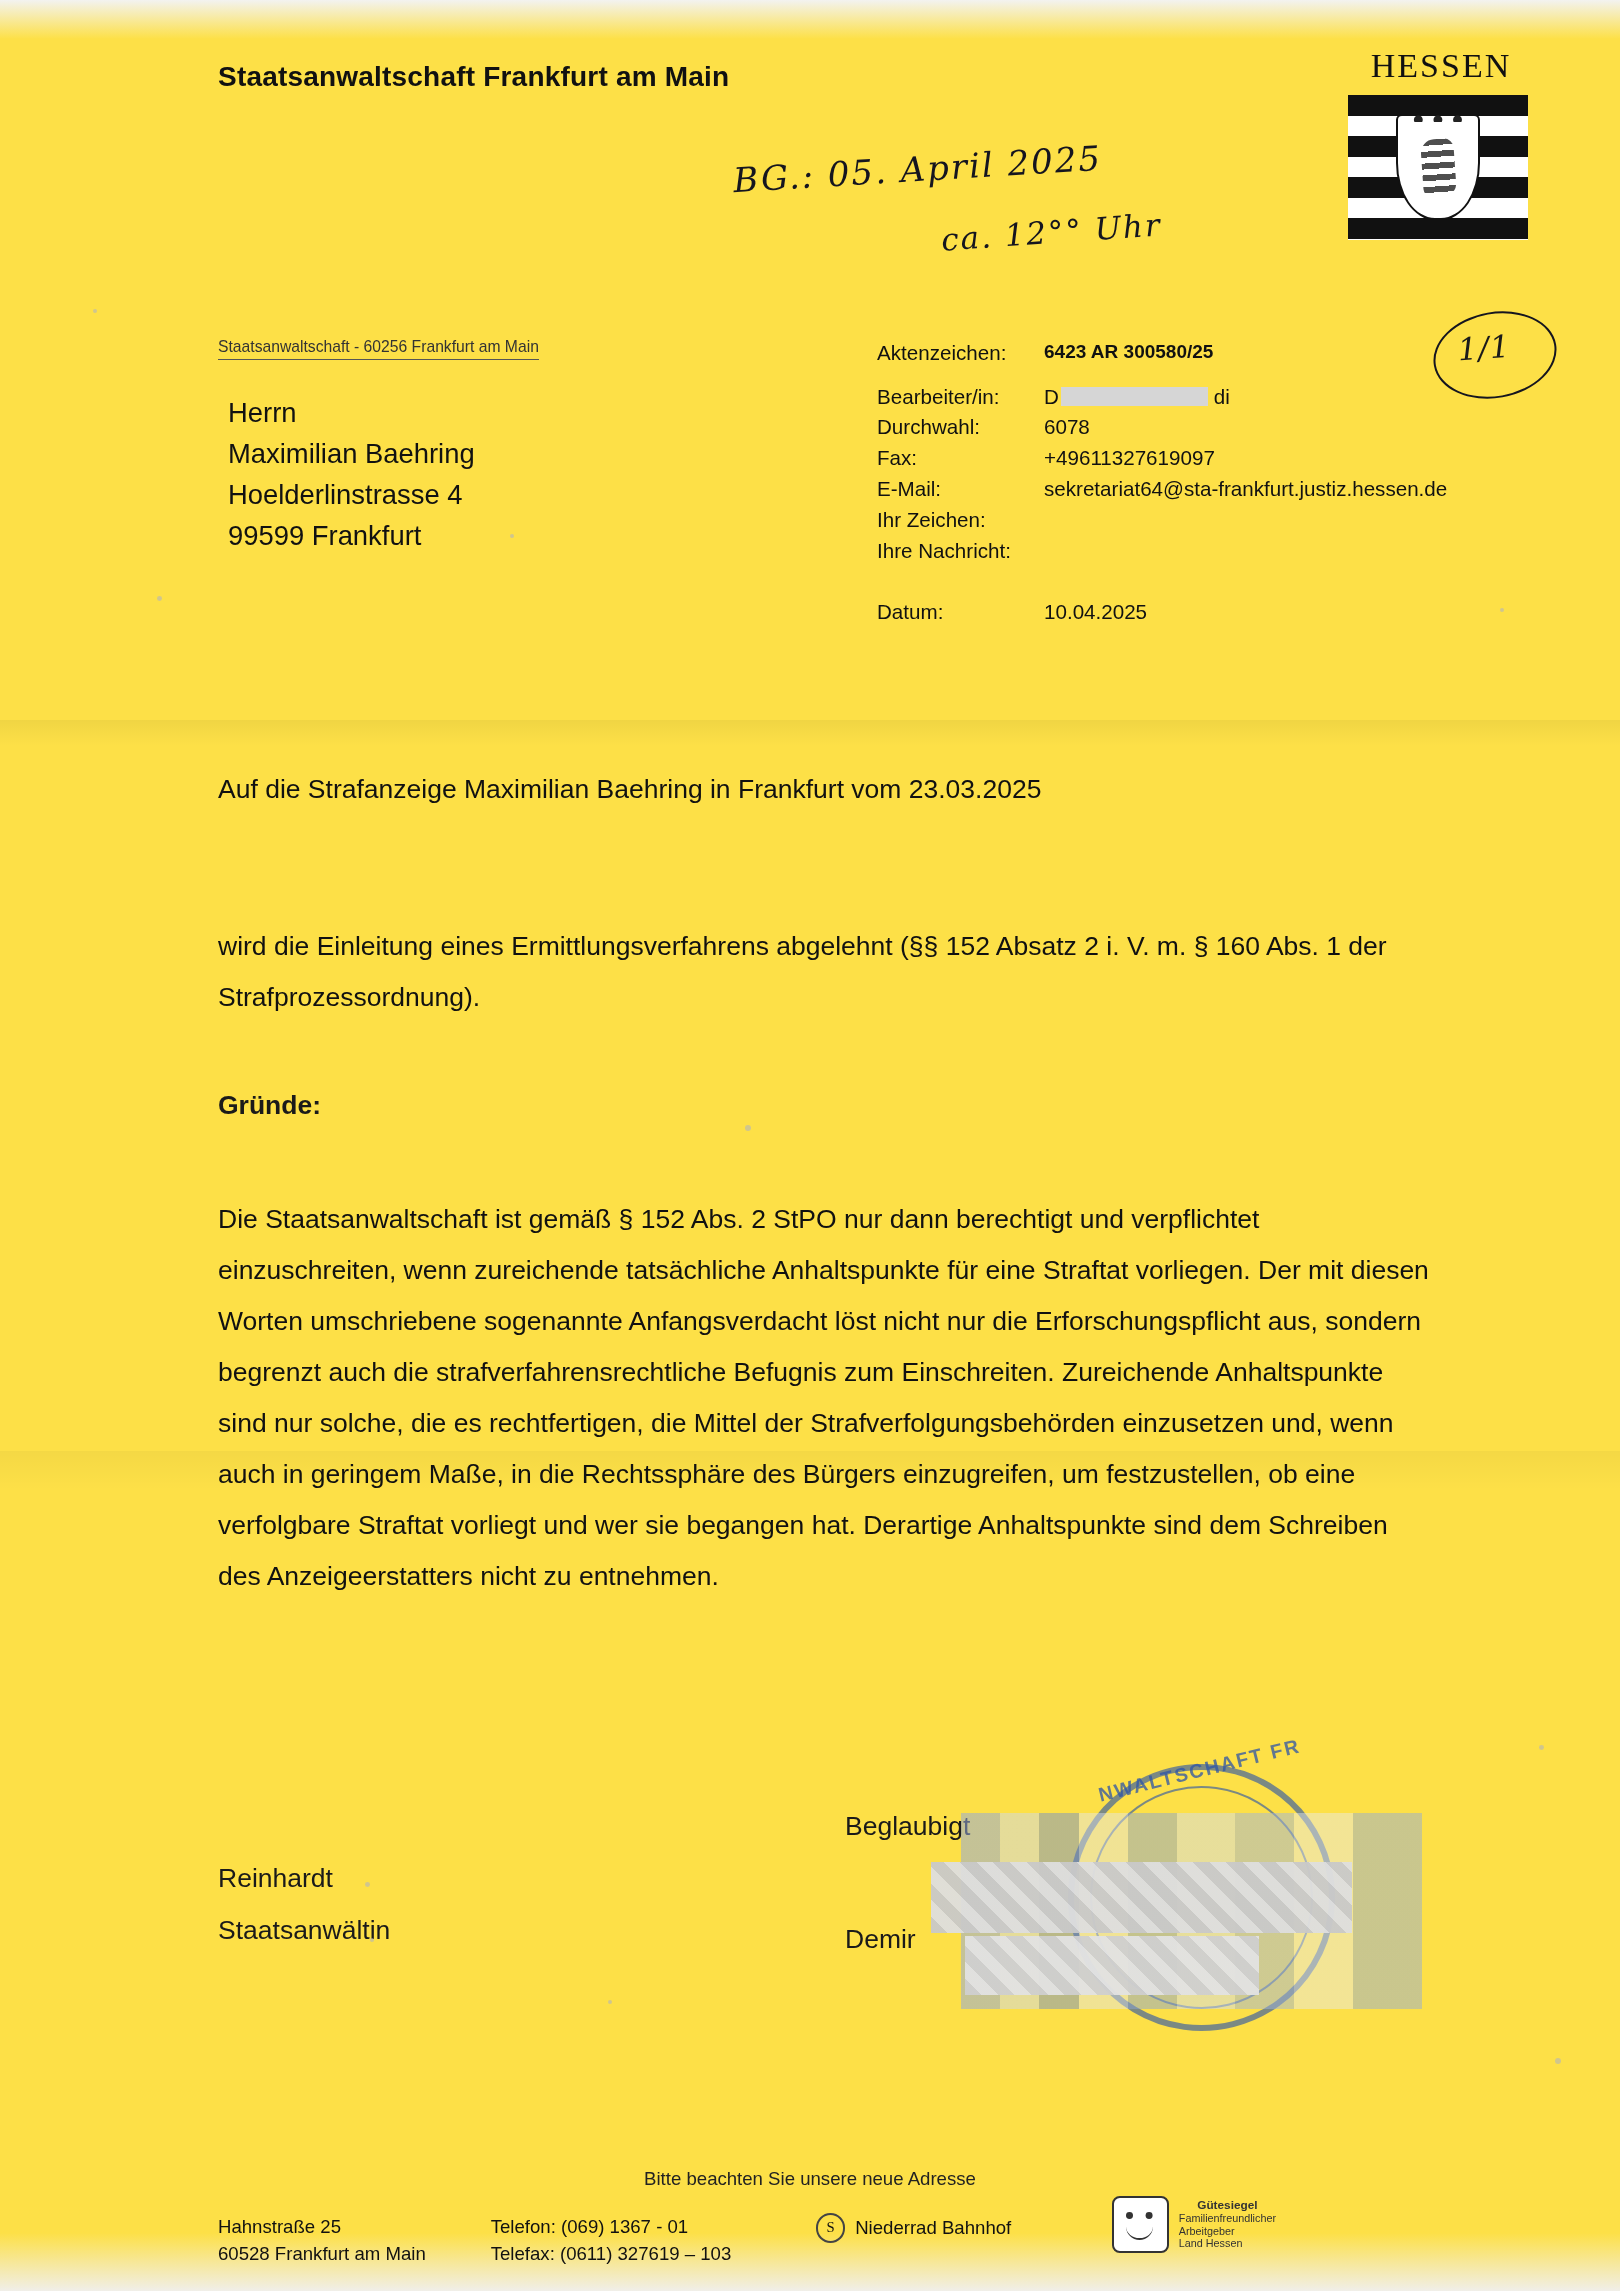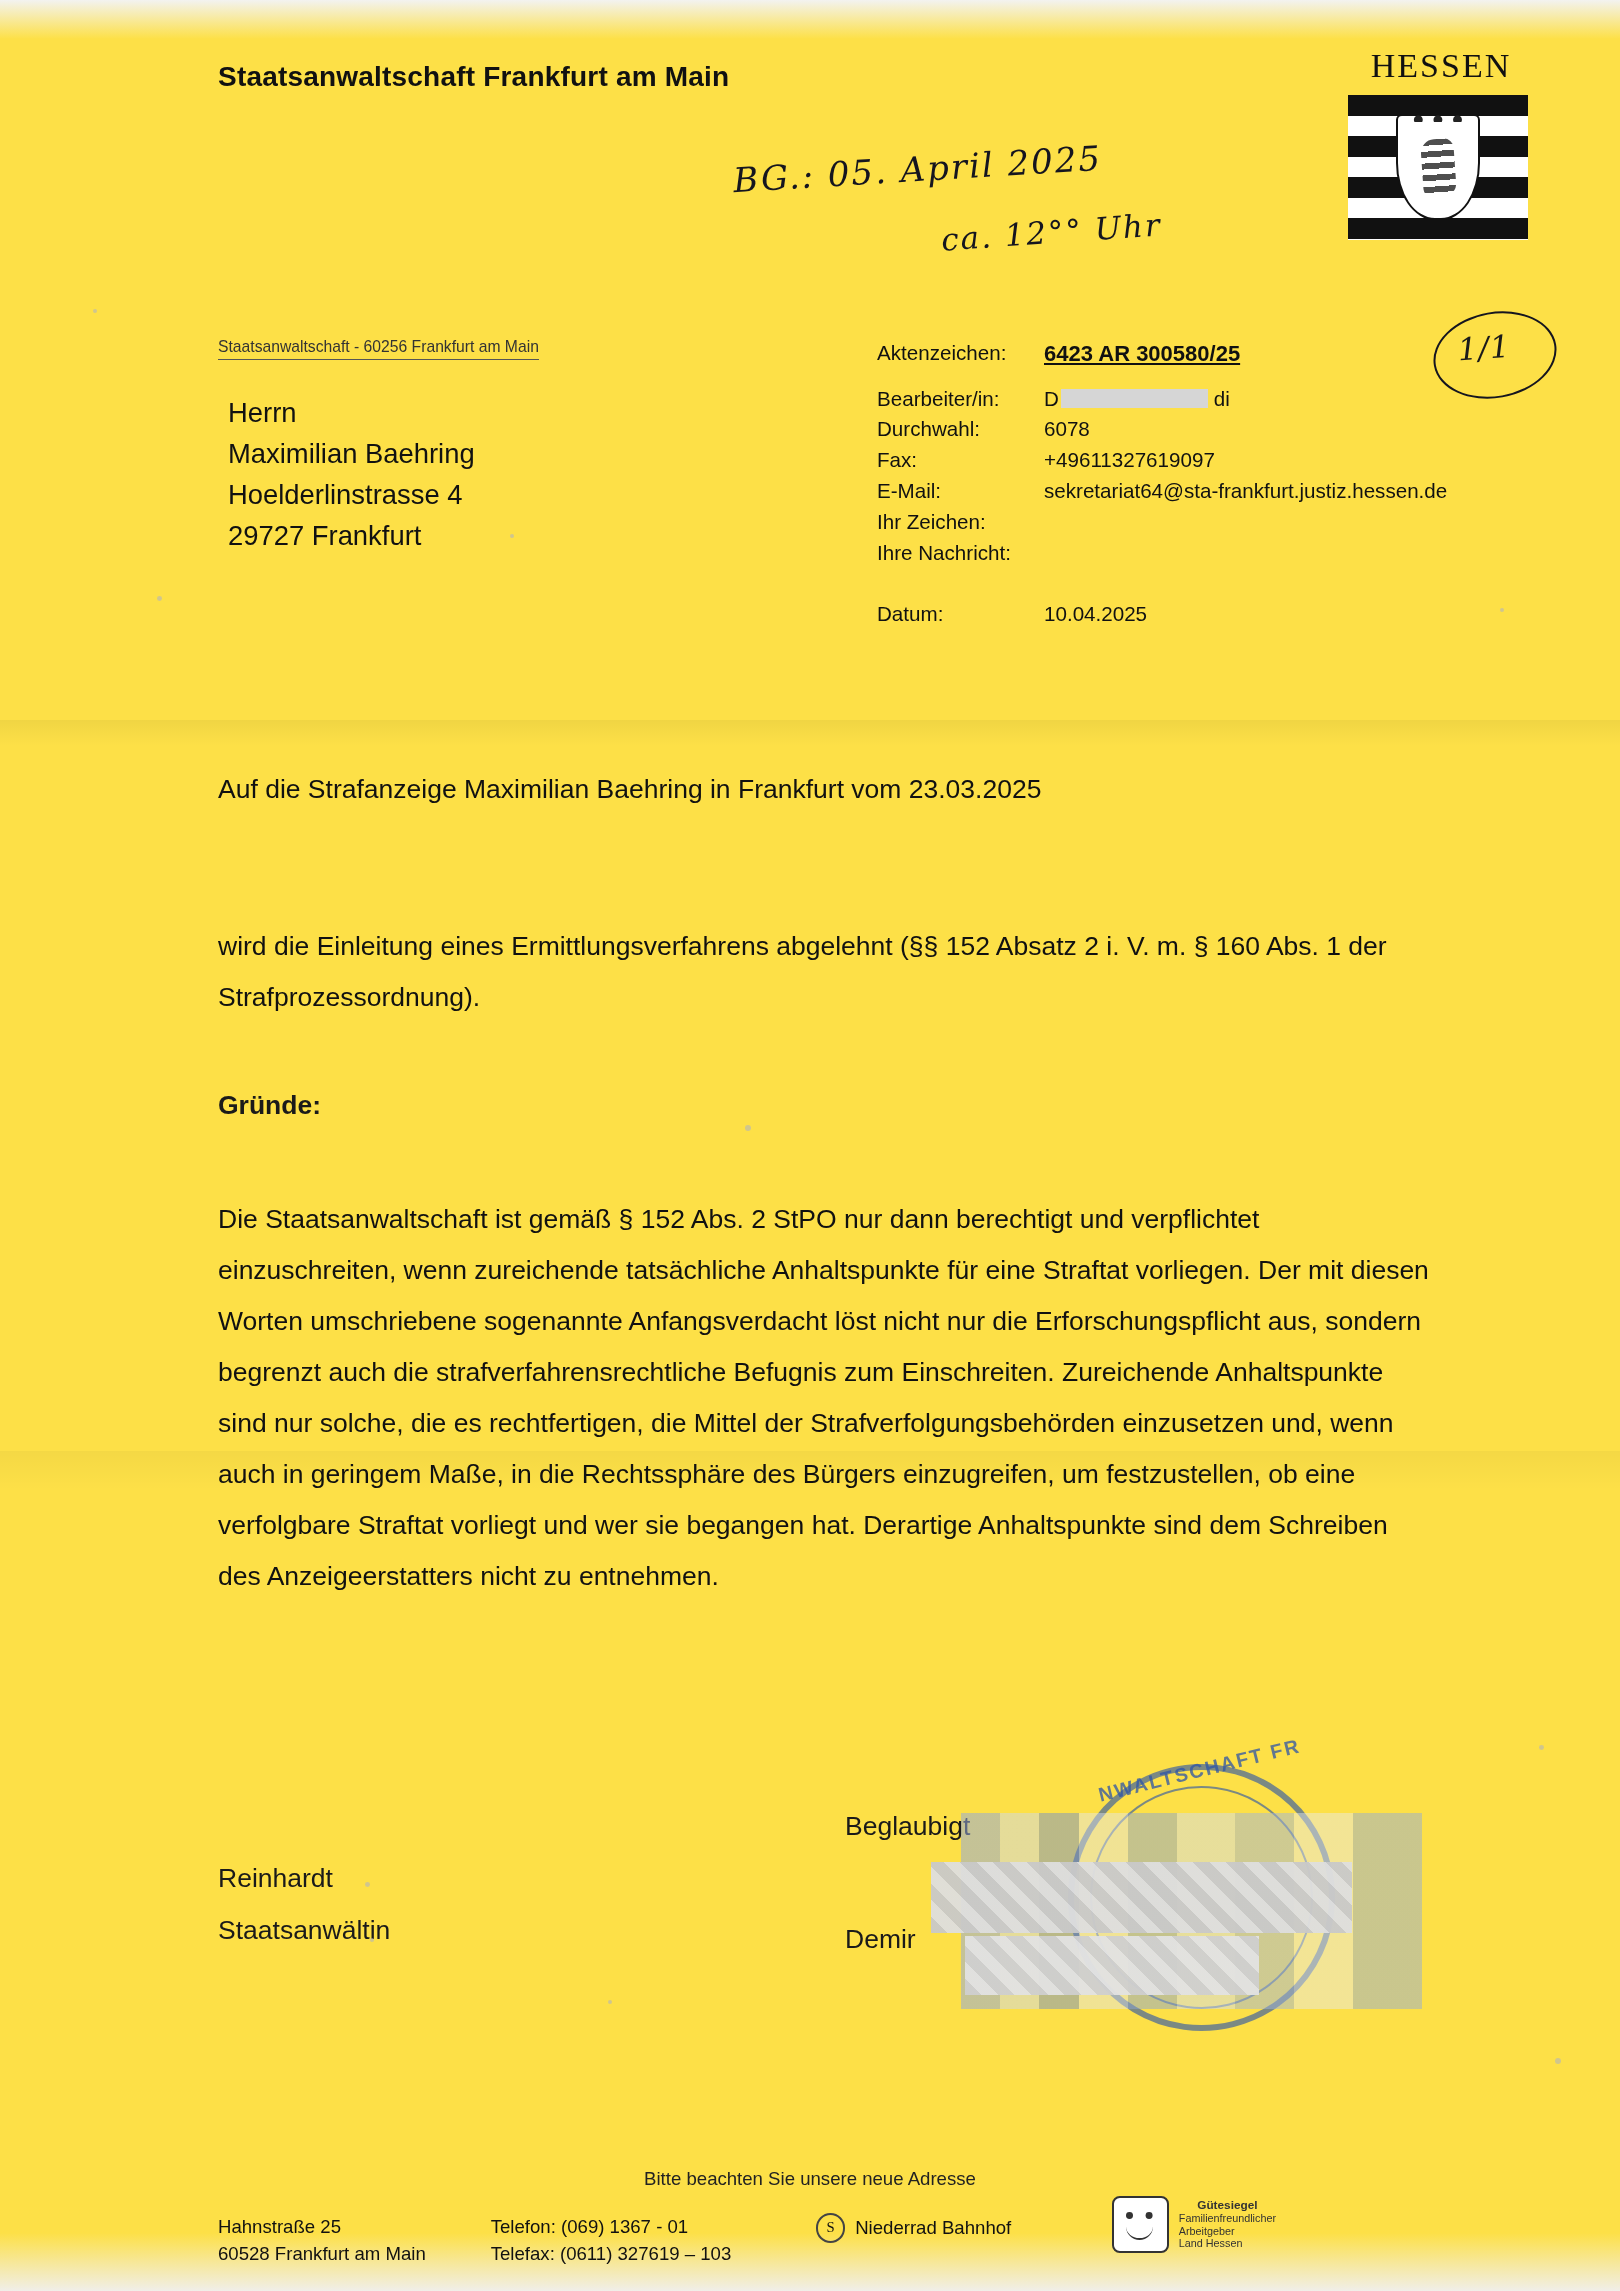--- a/index.html
+++ b/index.html
@@ -182,21 +182,21 @@
   }
   .ref-row {
     display: flex;
     margin-bottom: 6.9px;
   }
   .ref-label {
     width: 167px;
     flex: 0 0 167px;
   }
   .ref-value { white-space: nowrap; }
-  .ref-strong { font-weight: bold; font-size: 22px; text-decoration: underline; }
+  .ref-strong { font-weight: bold; font-size: 19px; }
   .ref-row.aktenzeichen { margin-bottom: 19.6px; }
   .ref-row.datum { margin-top: 37px; }
   .redact {
     display: inline-block;
     width: 147px;
     height: 19.6px;
     background: #d6d6d6;
     vertical-align: -2.9px;
     margin: 0 5.9px 0 2px;
   }
@@ -412,21 +412,21 @@
   <div class="handwriting hw-line2">ca. 12°° Uhr</div>
   <div class="hw-circle">
     <span>1/1</span>
   </div>
 
   <div class="sender-line">Staatsanwaltschaft - 60256 Frankfurt am Main</div>
   <div class="recipient">
     <div>Herrn</div>
     <div>Maximilian Baehring</div>
     <div>Hoelderlinstrasse 4</div>
-    <div>29727 Frankfurt</div>
+    <div>99599 Frankfurt</div>
   </div>
 
   <div class="ref-block">
     <div class="ref-row aktenzeichen">
       <div class="ref-label">Aktenzeichen:</div>
       <div class="ref-value ref-strong">6423 AR 300580/25</div>
     </div>
     <div class="ref-row">
       <div class="ref-label">Bearbeiter/in:</div>
       <div class="ref-value">

